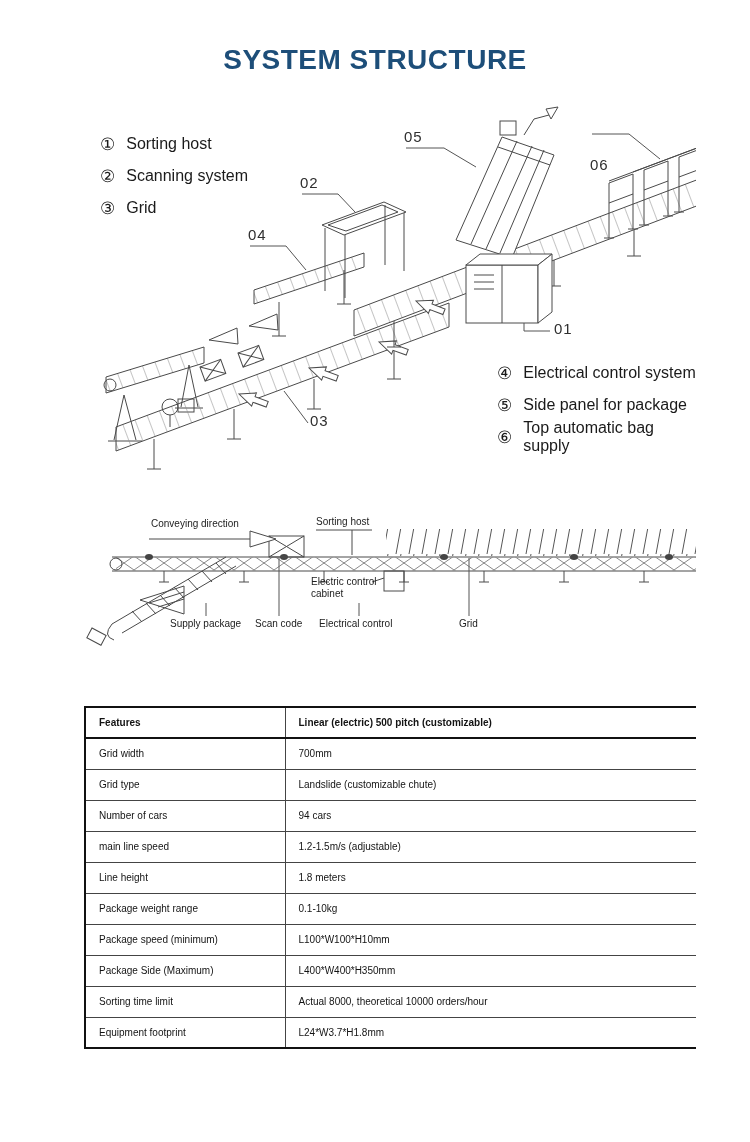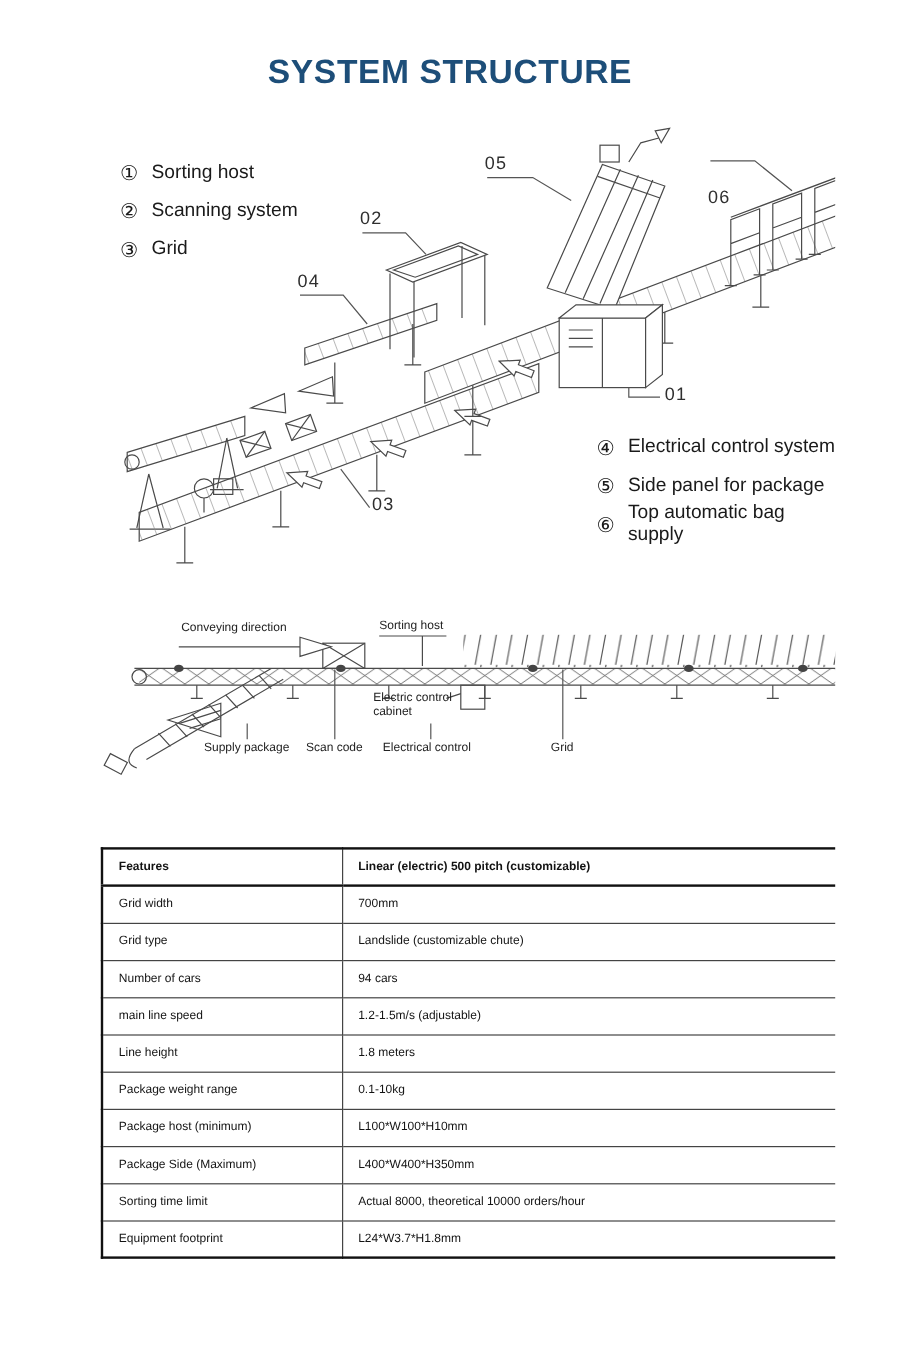--- a/index.html
+++ b/index.html
@@ -283,21 +283,21 @@
       </tr>
       <tr>
         <td class="fcol">Line height</td>
         <td>1.8 meters</td>
       </tr>
       <tr>
         <td class="fcol">Package weight range</td>
         <td>0.1-10kg</td>
       </tr>
       <tr>
-        <td class="fcol">Package host (minimum)</td>
+        <td class="fcol">Package speed (minimum)</td>
         <td>L100*W100*H10mm</td>
       </tr>
       <tr>
         <td class="fcol">Package Side (Maximum)</td>
         <td>L400*W400*H350mm</td>
       </tr>
       <tr>
         <td class="fcol">Sorting time limit</td>
         <td>Actual 8000, theoretical 10000 orders/hour</td>
       </tr>

